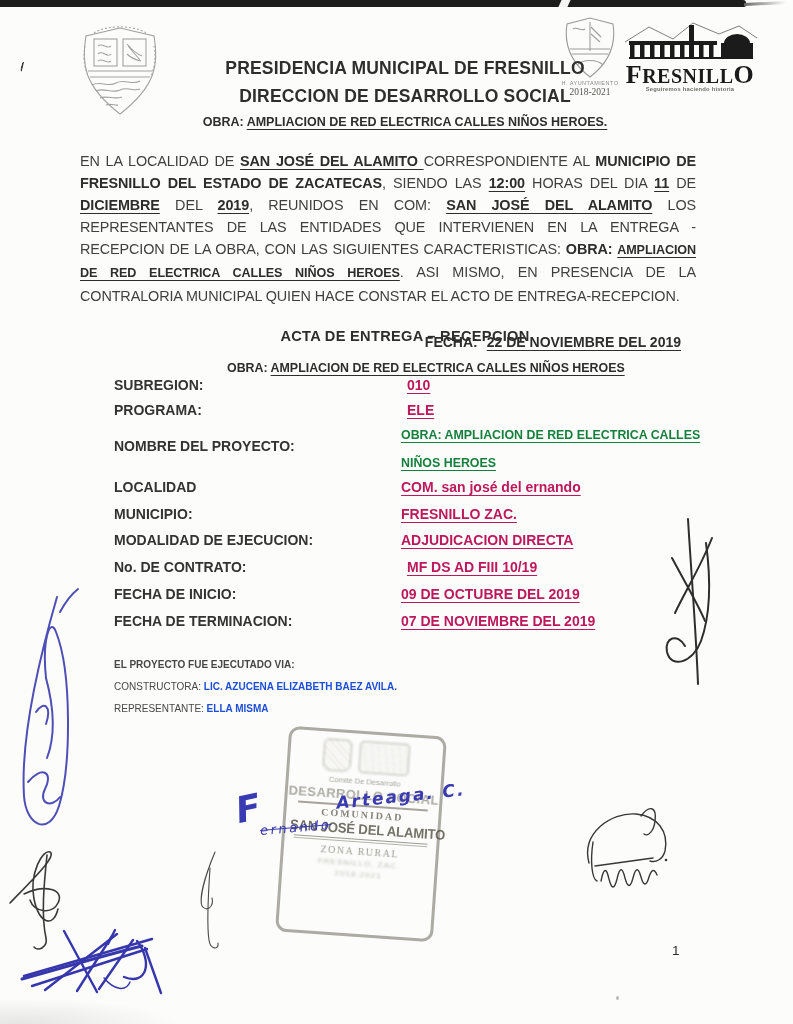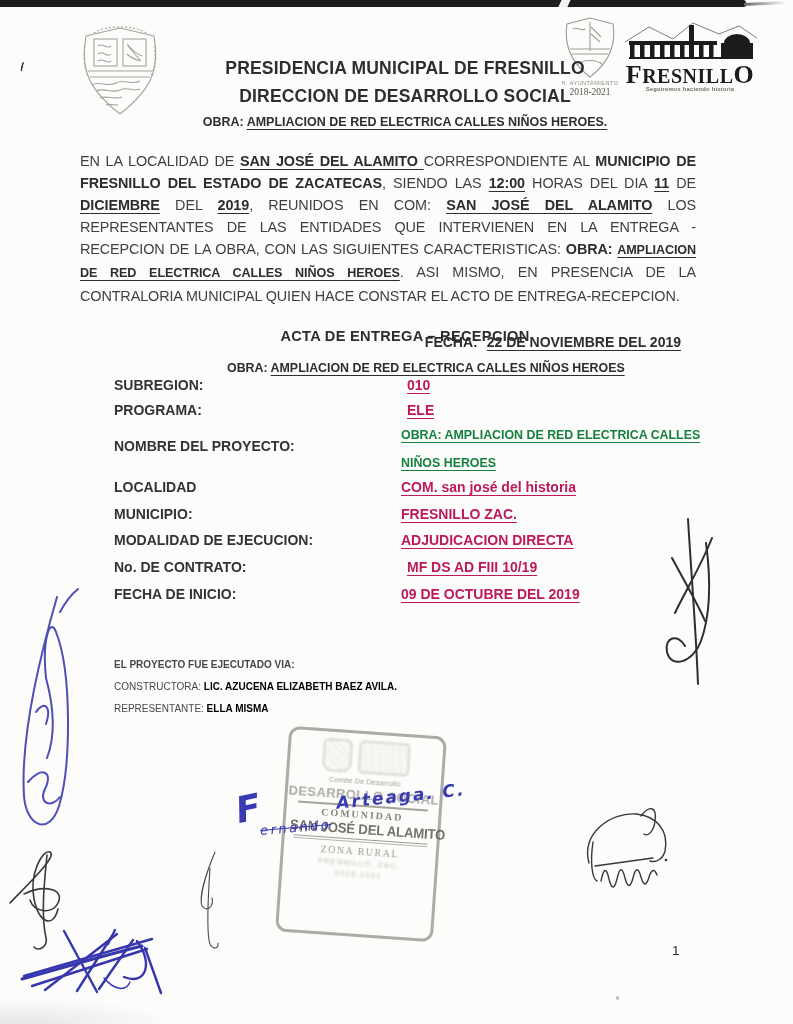--- a/index.html
+++ b/index.html
@@ -42,21 +42,21 @@
   .fecha{position:absolute;top:334px;right:112px;font-size:14px;font-weight:bold;color:#2d2d2d;}
   .fecha .lab{margin-right:9px;}
   .obra-line{position:absolute;left:227px;top:361px;font-size:12.4px;font-weight:bold;color:#2d2d2d;}
   .frow{position:absolute;left:0;width:793px;height:22px;}
   .flabel{position:absolute;left:114px;font-size:14px;font-weight:bold;color:#333;}
   .fvalue{position:absolute;left:401px;font-size:14px;font-weight:bold;color:#be185d;text-decoration:underline;text-decoration-thickness:1.4px;text-underline-offset:3px;}
   .fvalue2{position:absolute;left:401px;font-size:12.4px;font-weight:bold;color:#15803d;text-decoration:underline;text-decoration-thickness:1.3px;text-underline-offset:3px;}
   .pad{padding-left:6px;padding-right:4px;}
   
   .exec{position:absolute;left:114px;font-size:10px;color:#474747;}
-  .exec .b{color:#000000;margin-top:38px;}
+  .exec .b{color:#1d4ed8;margin-top:38px;}
   
   .stamp{
     position:absolute;left:282px;top:731px;width:152px;height:200px;
     border:3px solid rgba(92,90,78,.5);border-radius:11px;
     transform:rotate(4deg);z-index:2;text-align:center;color:#5c5a4e;
   }
   .stamp .emblems{display:flex;justify-content:center;gap:8px;margin-top:7px;filter:blur(1px);opacity:.45;}
   .stamp .em1{width:26px;height:30px;border:1.5px solid #5c5a4e;border-radius:5px 5px 8px 8px;background:repeating-linear-gradient(45deg,rgba(92,90,78,.35) 0 1px,transparent 1px 4px);}
   .stamp .em2{width:48px;height:30px;border:1.5px solid #5c5a4e;border-radius:4px;background:repeating-linear-gradient(-40deg,rgba(92,90,78,.3) 0 1px,transparent 1px 3px);}
   .st-small{font-size:7.5px;opacity:.55;margin-top:4px;filter:blur(.3px);}
@@ -151,37 +151,41 @@
     <span class="flabel">PROGRAMA:</span>
     <span class="fvalue pad">ELE</span>
   </div>
   <div class="frow" style="top:438px">
     <span class="flabel">NOMBRE DEL PROYECTO:</span>
   </div>
   <div class="fvalue2" style="top:428px">OBRA: AMPLIACION DE RED ELECTRICA CALLES</div>
   <div class="fvalue2" style="top:456px">NIÑOS HEROES</div>
   <div class="frow" style="top:479px">
     <span class="flabel">LOCALIDAD</span>
-    <span class="fvalue">COM. san josé del historia</span>
+    <span class="fvalue">COM. san josé del ernando</span>
   </div>
   <div class="frow" style="top:506px">
     <span class="flabel">MUNICIPIO:</span>
     <span class="fvalue">FRESNILLO ZAC.</span>
   </div>
   <div class="frow" style="top:532px">
     <span class="flabel">MODALIDAD DE EJECUCION:</span>
     <span class="fvalue">ADJUDICACION DIRECTA</span>
   </div>
   <div class="frow" style="top:559px">
     <span class="flabel">No. DE CONTRATO:</span>
     <span class="fvalue pad">MF DS AD FIII 10/19</span>
   </div>
   <div class="frow" style="top:586px">
     <span class="flabel">FECHA DE INICIO:</span>
     <span class="fvalue">09 DE OCTUBRE DEL 2019</span>
+  </div>
+  <div class="frow" style="top:613px">
+    <span class="flabel">FECHA DE TERMINACION:</span>
+    <span class="fvalue">07 DE NOVIEMBRE DEL 2019</span>
   </div>
 
   <div class="exec b" style="top:659px;position:absolute">EL PROYECTO FUE EJECUTADO VIA:</div>
   <div class="exec" style="top:681px;position:absolute"><span>CONSTRUCTORA: </span><span class="b">LIC. AZUCENA ELIZABETH BAEZ AVILA.</span></div>
   <div class="exec" style="top:703px;position:absolute"><span>REPRESENTANTE: </span><span class="b">ELLA MISMA</span></div>
 
   <div class="stamp">
     <div class="emblems">
       <div class="em1"></div>
       <div class="em2"></div>

